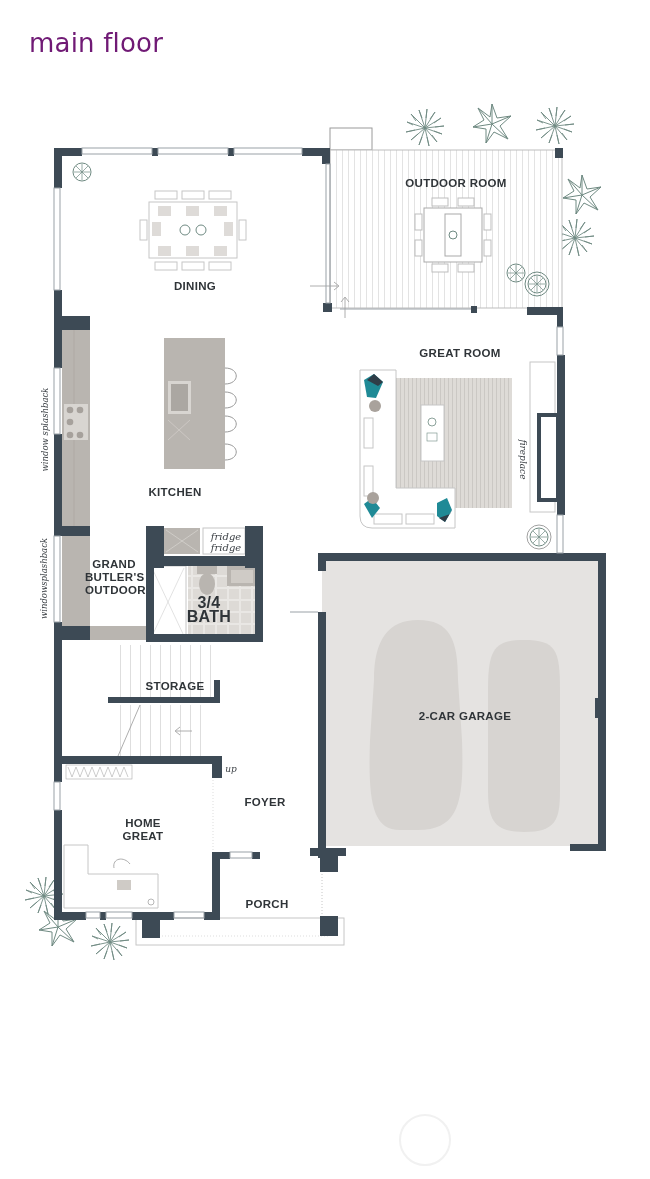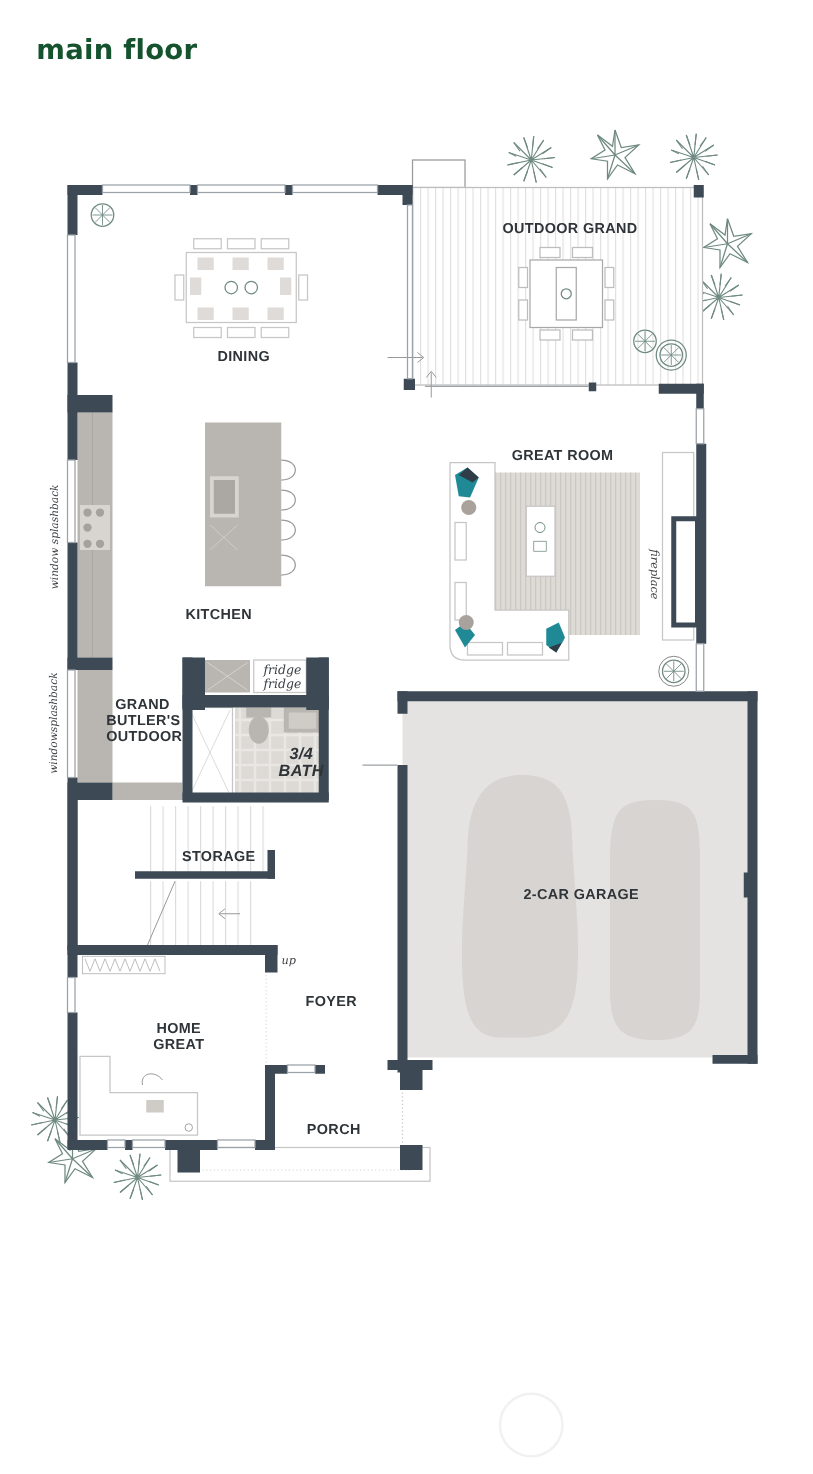--- a/index.html
+++ b/index.html
@@ -2,21 +2,21 @@
 <html><head>
 <meta charset="utf-8">
 <style>
   * { box-sizing: border-box; margin: 0; padding: 0; }
   html, body { width: 650px; height: 1179px; background: #ffffff; overflow: hidden; }
   body { position: relative; font-family: "DejaVu Sans", sans-serif; }
 
   .title {
     position: absolute; left: 29px; top: 28px;
     font-family: "DejaVu Sans", sans-serif;
-    font-size: 22px; font-weight: 700; color: #14532d; letter-spacing: 0.2px;
+    font-size: 26px; font-weight: 400; color: #701a75; letter-spacing: 0.2px;
   }
 
   .plan { position: absolute; left: 0; top: 0; width: 650px; height: 1179px; }
   .plan svg { position: absolute; left: 0; top: 0; }
 
   .room-label {
     position: absolute;
     font-family: "Liberation Sans", sans-serif;
     font-weight: 700; font-size: 11.5px; color: #2f3438;
     text-align: center; line-height: 13px; letter-spacing: 0.3px;
@@ -312,32 +312,32 @@
       <rect x="174" y="912" width="30" height="6"></rect>
       <rect x="230" y="852" width="22" height="6"></rect>
       <rect x="557" y="327" width="6" height="28"></rect>
       <rect x="557" y="515" width="6" height="38"></rect>
       <rect x="326" y="164" width="4" height="139"></rect>
       <line x1="340" y1="309" x2="471" y2="309"></line>
       <line x1="290" y1="612" x2="318" y2="612"></line>
     </g>
   </svg>
 
-  <div class="room-label" style="left:397px; top:177px; width:118px;">OUTDOOR GRAND</div>
+  <div class="room-label" style="left:397px; top:177px; width:118px;">OUTDOOR ROOM</div>
   <div class="room-label" style="left:160px; top:280px; width:70px;">DINING</div>
-  <div class="room-label" style="left:395px; top:347px; width:110px;margin-top:12px;">GREAT ROOM</div>
+  <div class="room-label" style="left:405px; top:347px; width:110px;">GREAT ROOM</div>
   <div class="room-label" style="left:140px; top:486px; width:70px;">KITCHEN</div>
 
   <div class="room-label" style="left:85px; top:558px; width:58px;">
     <div>GRAND</div>
     <div>BUTLER'S</div>
     <div>OUTDOOR</div>
   </div>
 
-  <div class="room-label" style="left:216px; top:596px; width:50px; font-size:13px; line-height:14px;font-style:italic;">
+  <div class="room-label" style="left:184px; top:596px; width:50px; font-size:16px; line-height:14px;">
     <div>3/4</div>
     <div>BATH</div>
   </div>
 
   <div class="note-label" style="left:204px; top:531px; width:44px; font-size:10px;">
     <div>fridge</div>
     <div>fridge</div>
   </div>
 
   <div class="room-label" style="left:135px; top:680px; width:80px;">STORAGE</div>

